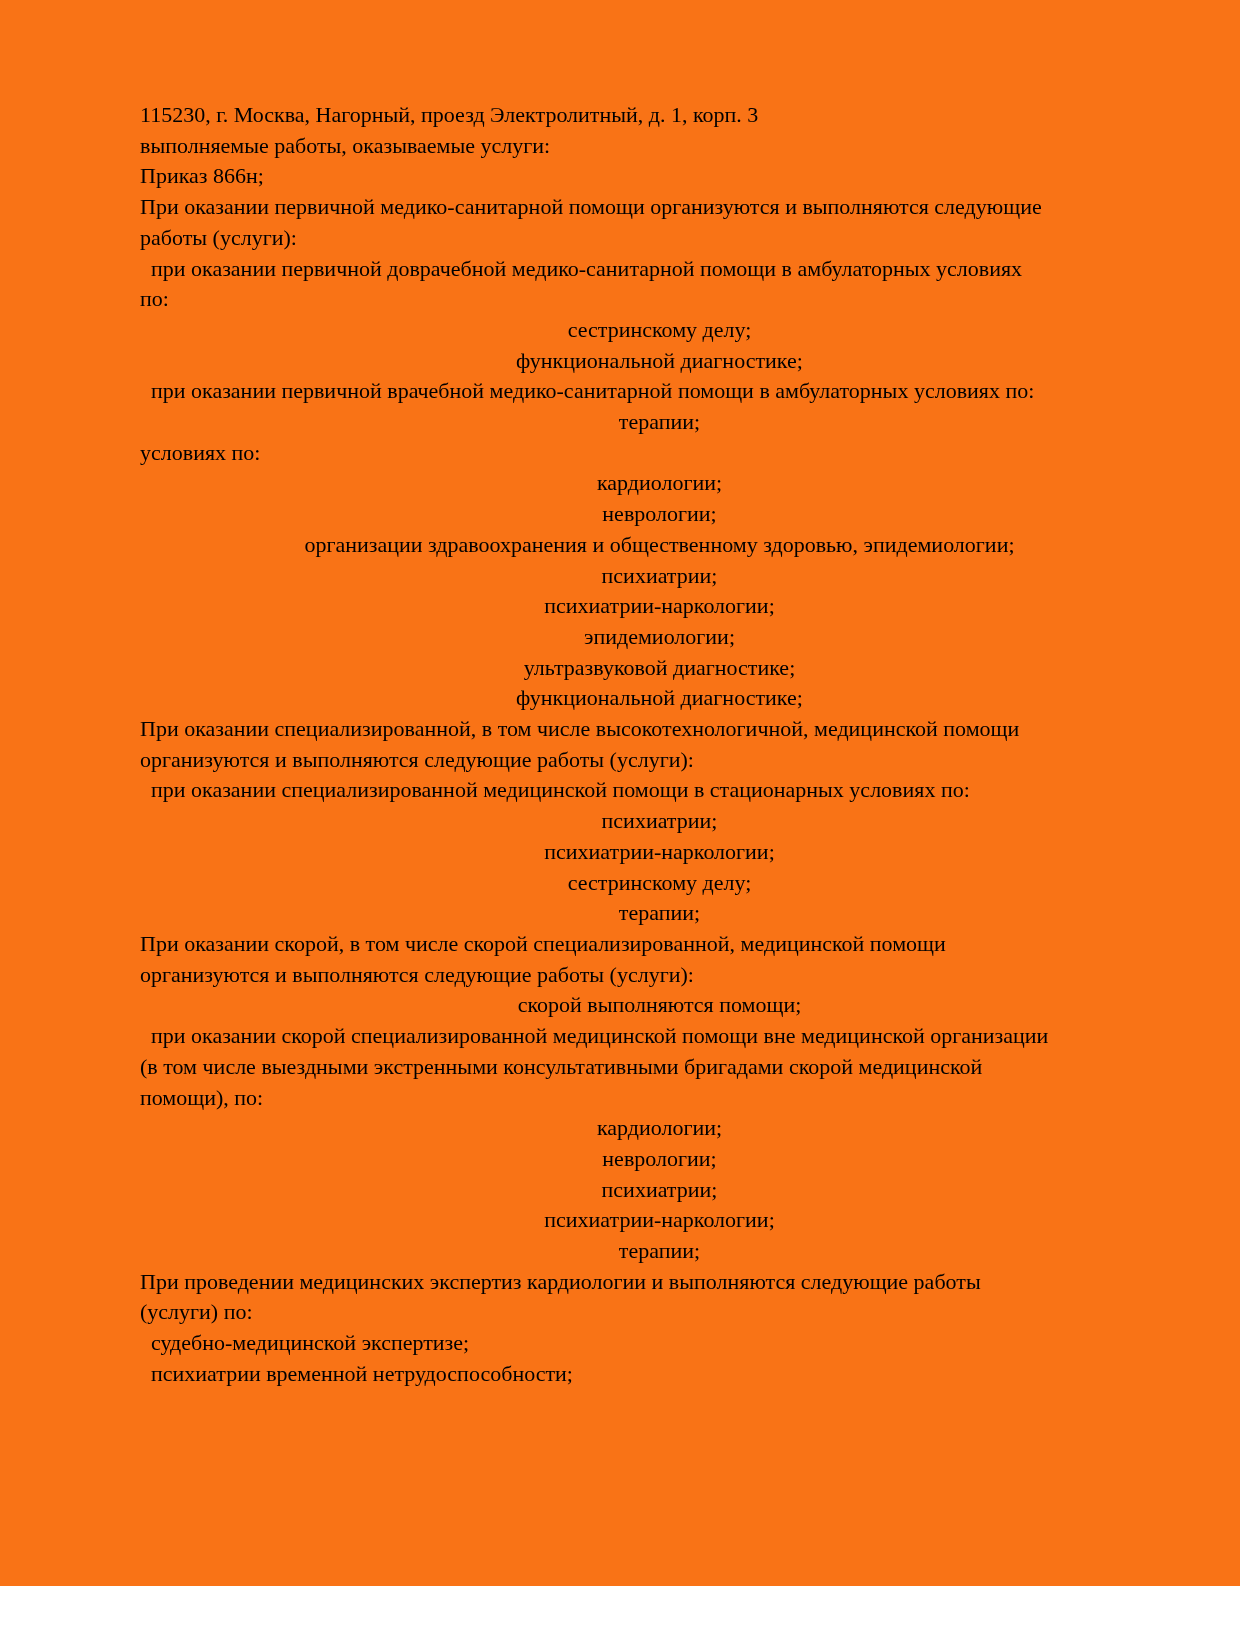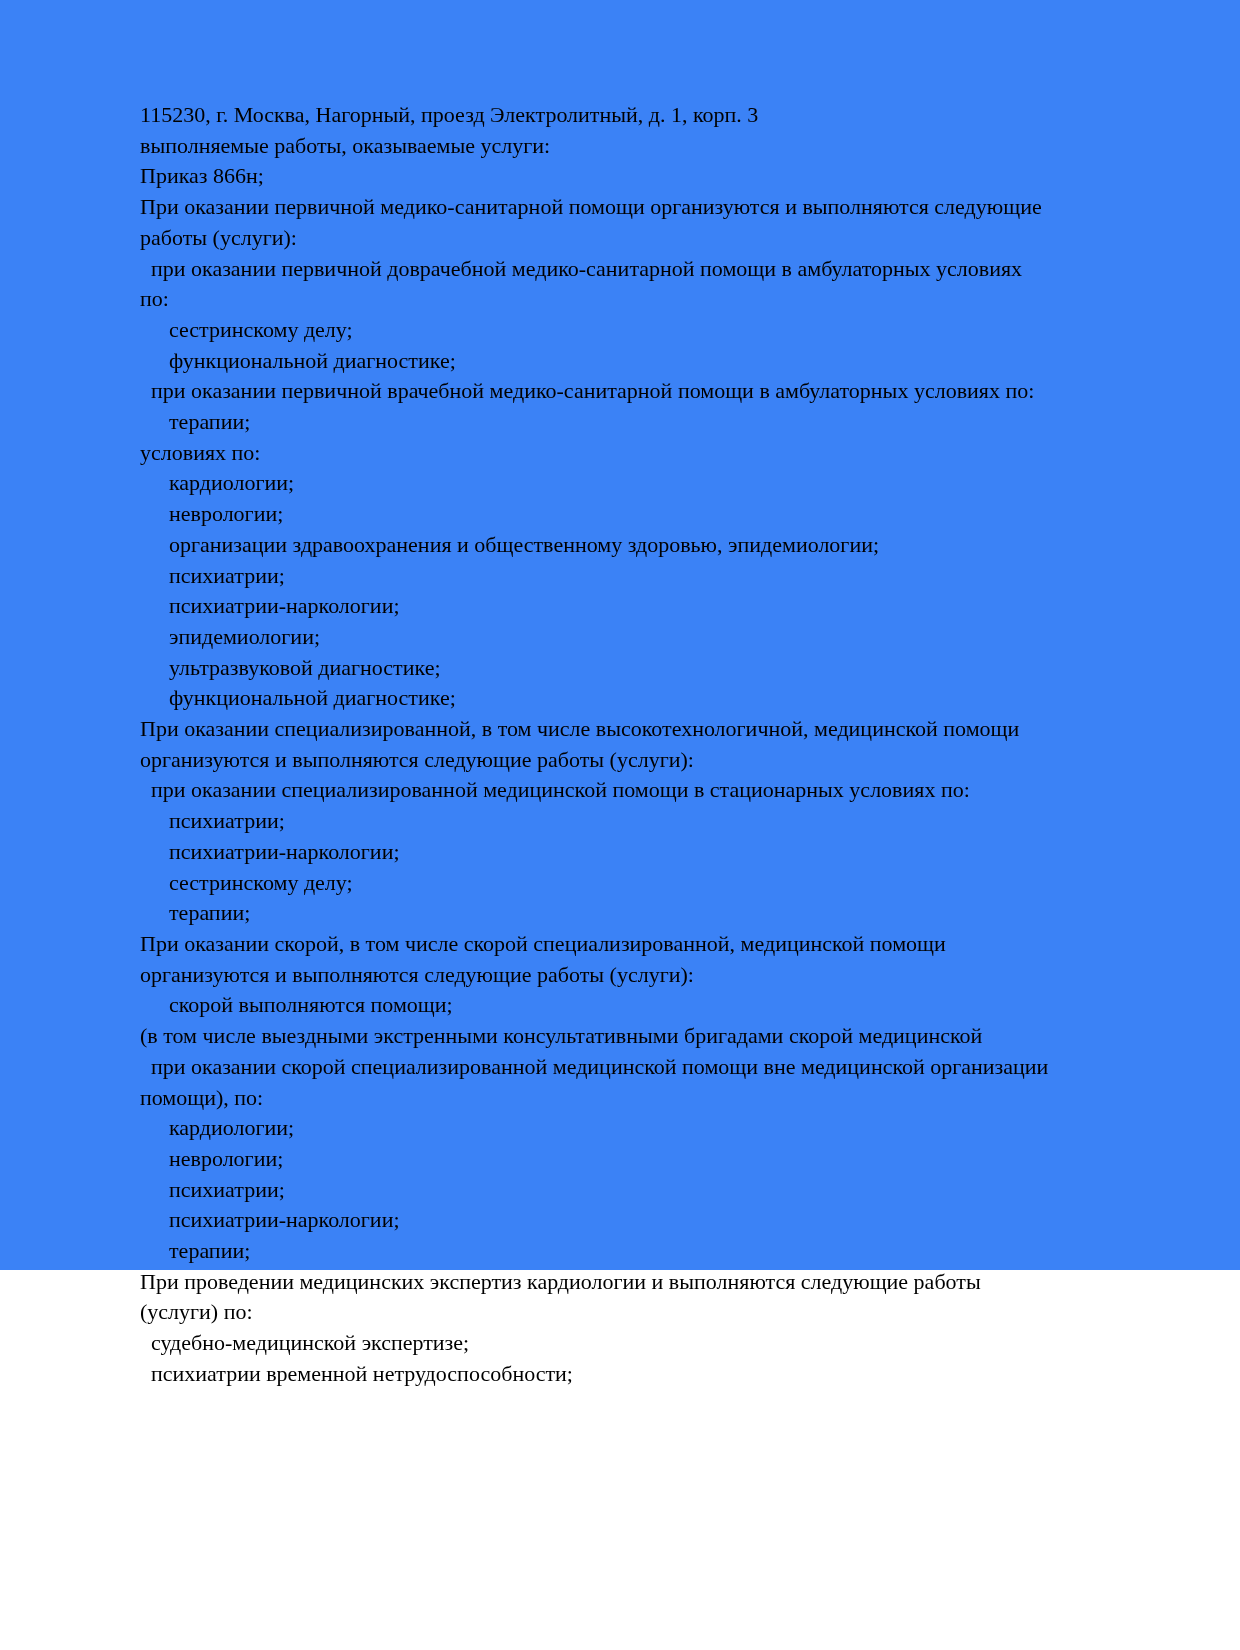--- a/index.html
+++ b/index.html
@@ -8,40 +8,40 @@
   }
   body {
     width: 1240px;
     height: 1650px;
     background: #ffffff;
     overflow: hidden;
   }
   .page {
     position: relative;
     width: 1240px;
-    height: 1270px;
-    background: #3b82f6;
+    height: 1586px;
+    background: #f97316;
     color: #000000;
   }
   .doc-body {
     position: absolute;
     top: 100px;
     left: 140px;
     right: 90px;
     font-family: "Liberation Serif", "DejaVu Serif", serif;
     font-size: 22px;
     line-height: 30.7px;
     color: #000000;
   }
   .line {
     white-space: nowrap;
   }
   .indent-0 { padding-left: 0; }
   .indent-1 { padding-left: 11px; }
-  .indent-2 { padding-left: 29px; }
+  .indent-2 { padding-left: 29px; text-align: center; }
 </style>
 </head>
 <body>
 
 <div class="page">
   <main class="doc-body">
       <div class="line indent-0">115230, г. Москва, Нагорный, проезд Электролитный, д. 1, корп. 3</div>
       <div class="line indent-0">выполняемые работы, оказываемые услуги:</div>
       <div class="line indent-0">Приказ 866н;</div>
       <div class="line indent-0">При оказании первичной медико-санитарной помощи организуются и выполняются следующие</div>
@@ -64,22 +64,22 @@
       <div class="line indent-0">При оказании специализированной, в том числе высокотехнологичной, медицинской помощи</div>
       <div class="line indent-0">организуются и выполняются следующие работы (услуги):</div>
       <div class="line indent-1">при оказании специализированной медицинской помощи в стационарных условиях по:</div>
       <div class="line indent-2">психиатрии;</div>
       <div class="line indent-2">психиатрии-наркологии;</div>
       <div class="line indent-2">сестринскому делу;</div>
       <div class="line indent-2">терапии;</div>
       <div class="line indent-0">При оказании скорой, в том числе скорой специализированной, медицинской помощи</div>
       <div class="line indent-0">организуются и выполняются следующие работы (услуги):</div>
       <div class="line indent-2">скорой выполняются помощи;</div>
+      <div class="line indent-1">при оказании скорой специализированной медицинской помощи вне медицинской организации</div>
       <div class="line indent-0">(в том числе выездными экстренными консультативными бригадами скорой медицинской</div>
-      <div class="line indent-1">при оказании скорой специализированной медицинской помощи вне медицинской организации</div>
       <div class="line indent-0">помощи), по:</div>
       <div class="line indent-2">кардиологии;</div>
       <div class="line indent-2">неврологии;</div>
       <div class="line indent-2">психиатрии;</div>
       <div class="line indent-2">психиатрии-наркологии;</div>
       <div class="line indent-2">терапии;</div>
       <div class="line indent-0">При проведении медицинских экспертиз кардиологии и выполняются следующие работы</div>
       <div class="line indent-0">(услуги) по:</div>
       <div class="line indent-1">судебно-медицинской экспертизе;</div>
       <div class="line indent-1">психиатрии временной нетрудоспособности;</div>

